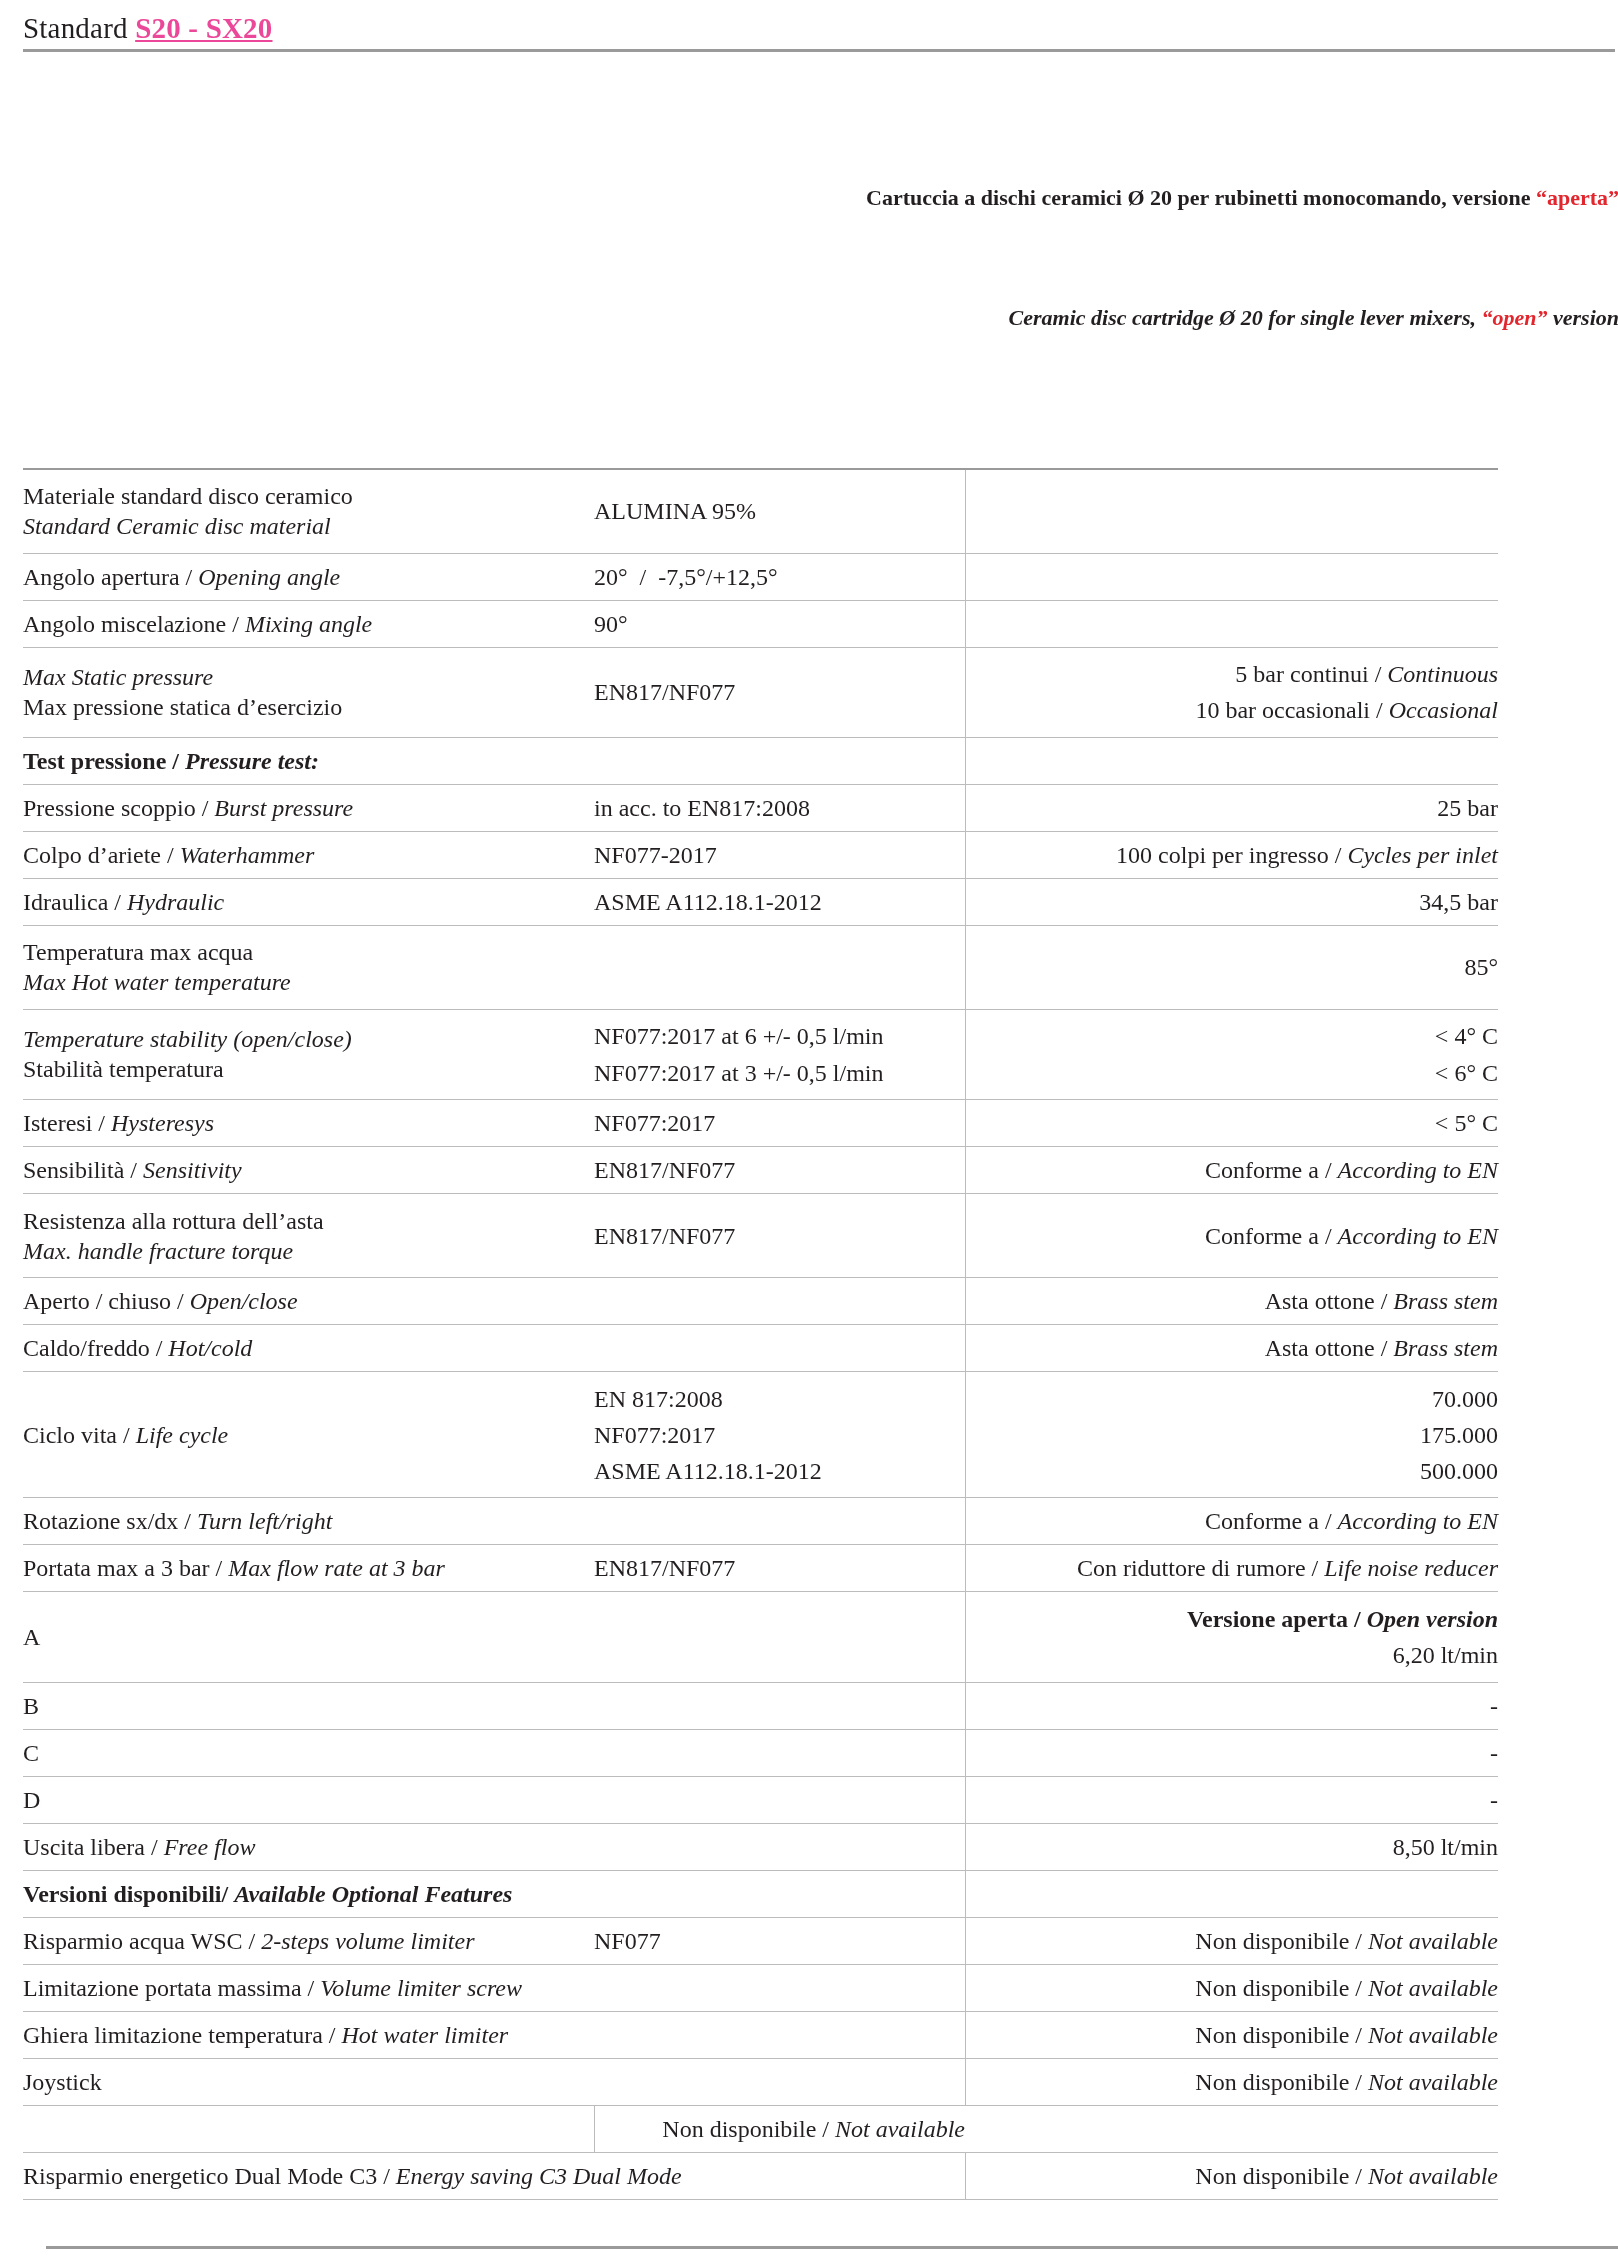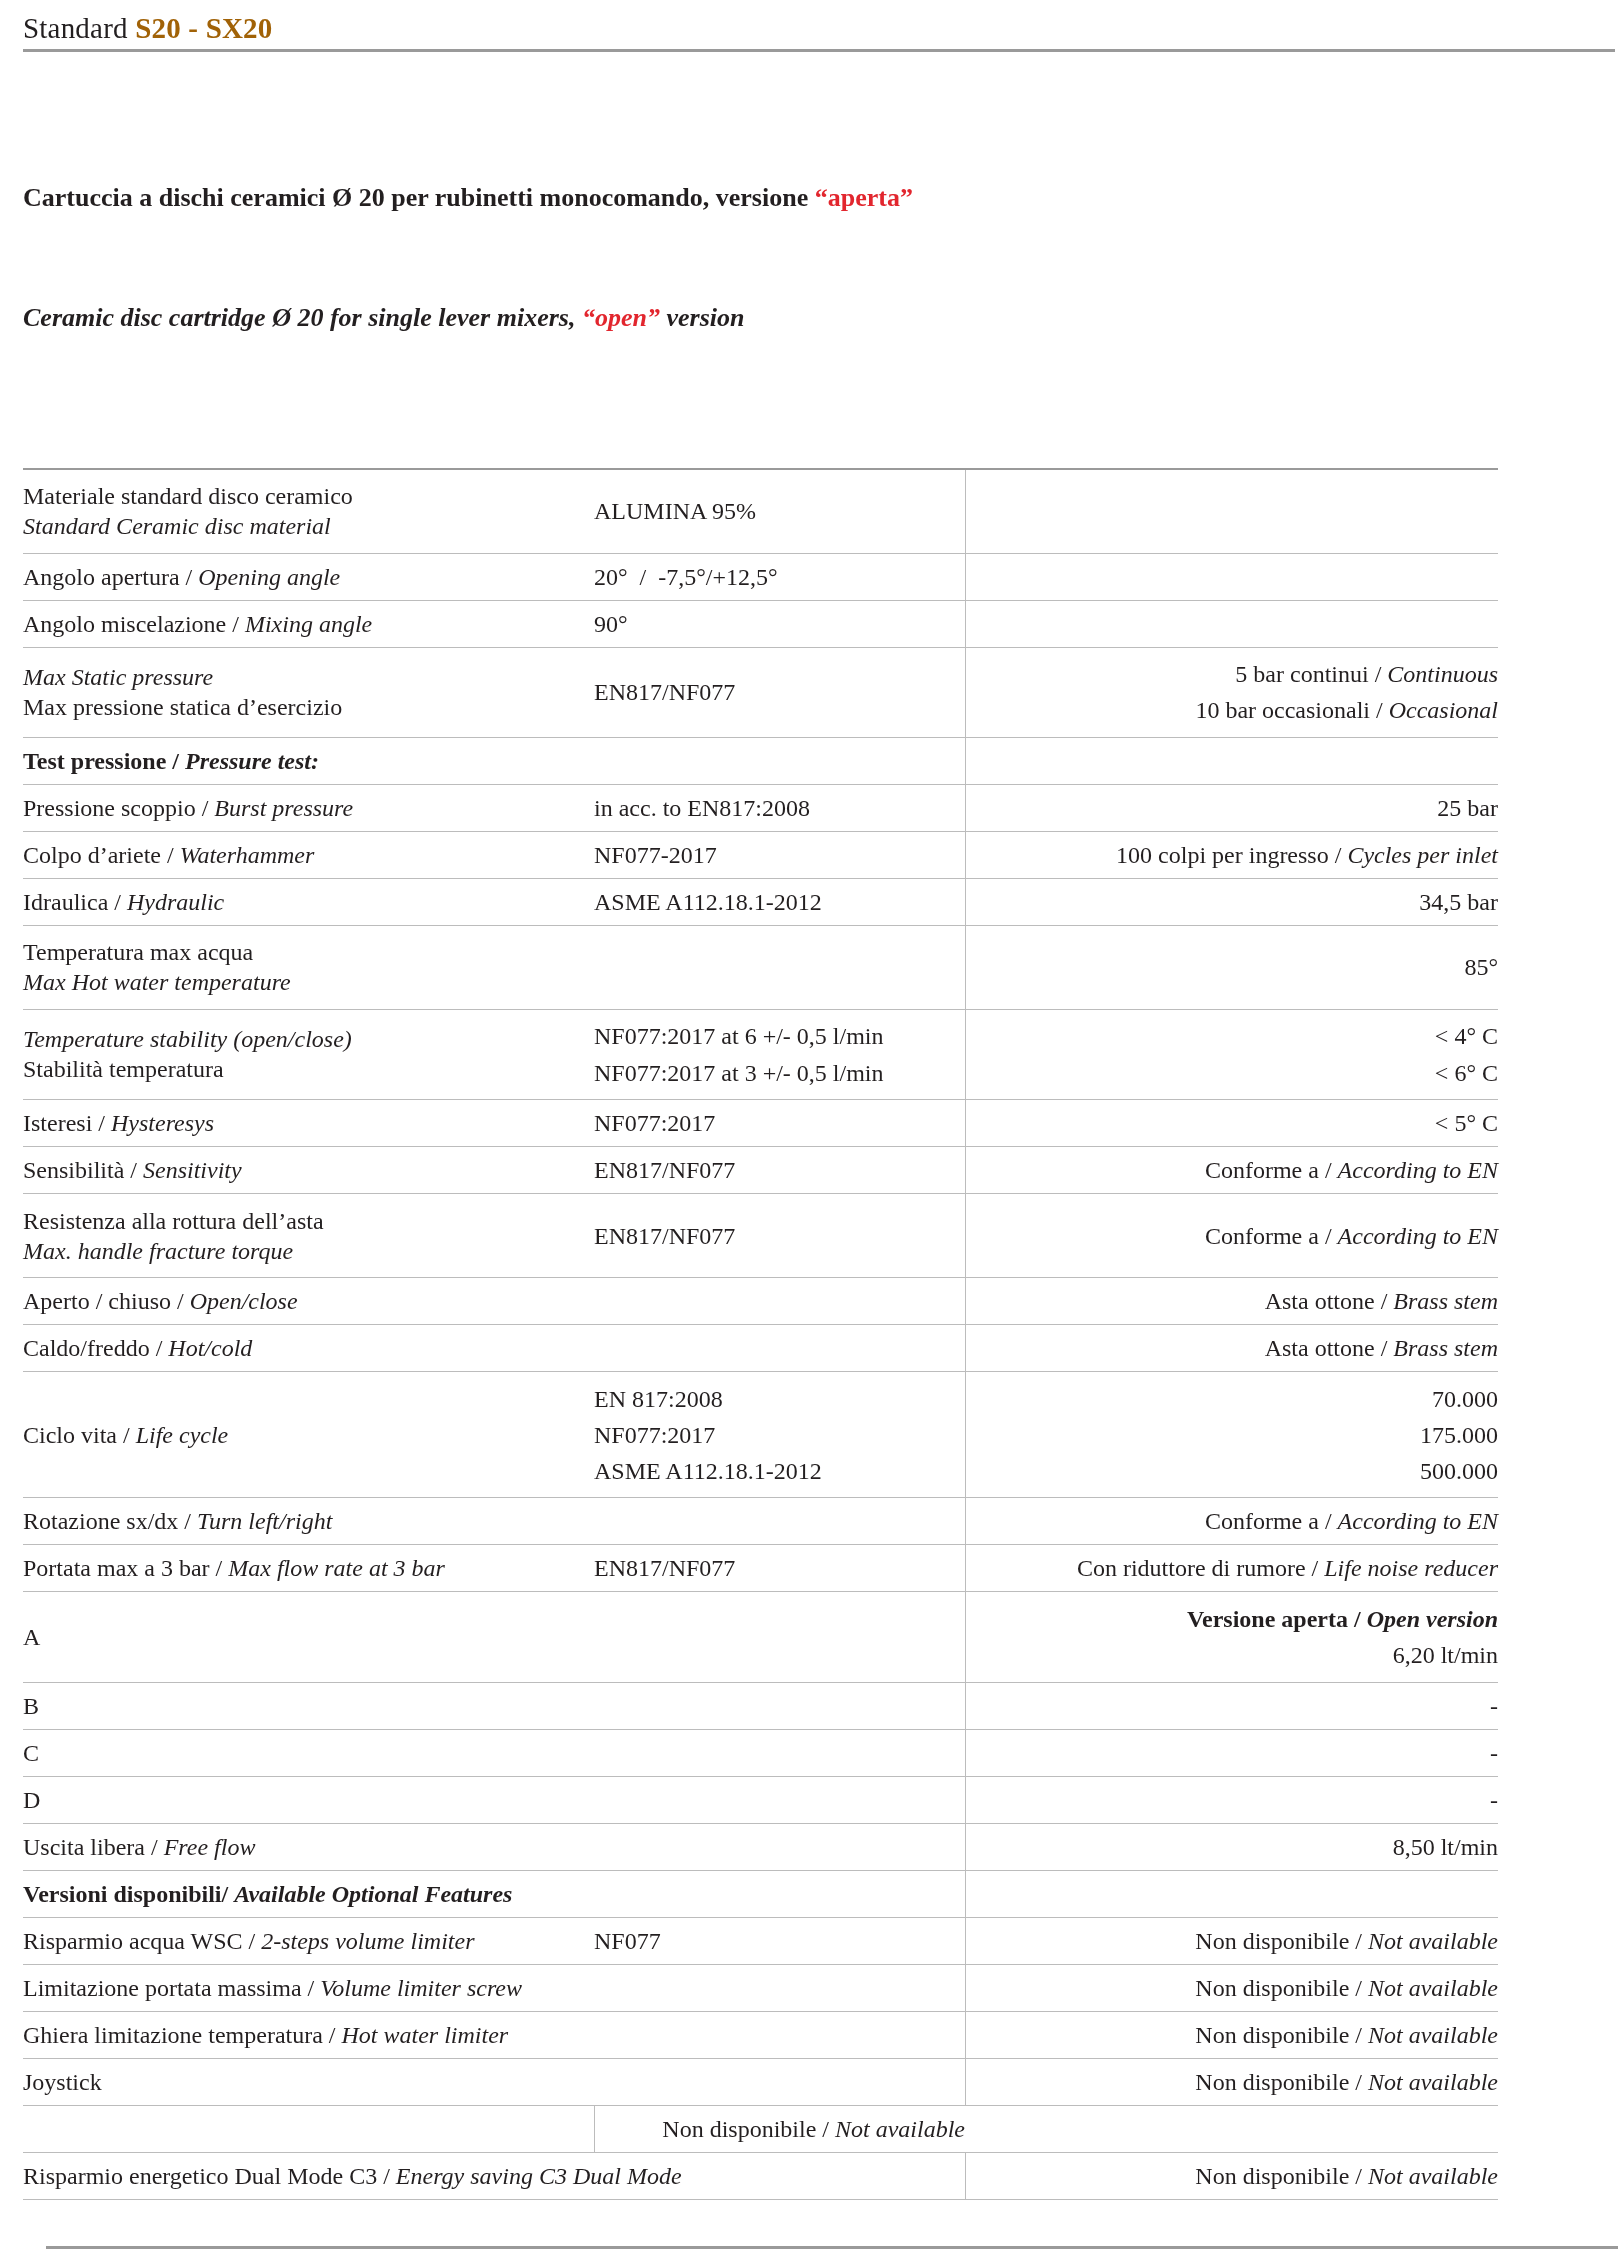--- a/index.html
+++ b/index.html
@@ -10,33 +10,34 @@
     font-family:"Liberation Serif","DejaVu Serif",serif;
     color:#231f20;
     overflow:hidden;
   }
   
   .header {
     padding:10.6px 0 0 23px;
     font-size:29px; line-height:35px;
     letter-spacing:0.2px;
   }
-  .header .model { color:#a16207; font-weight:bold; }
+  .header .model { color:#ec4899; font-weight:bold;text-decoration:underline; }
   .rule {
     margin-left:23px;
     width:1592px; height:2.6px;
     background:#9a9a9a;
   }
   .rule-top { margin-top:3.5px; }
   .rule-bottom { position:absolute; left:23px; top:2246px; }
   
   .title {
     margin:46px 0 0 23px;
-    font-size:26px; line-height:40px; font-weight:bold;
+    font-size:22px; line-height:40px; font-weight:bold;
     white-space:pre;
+    text-align:right;
   }
   .title .line2 { font-style:italic; }
   .red { color:#e2262e; }
   
   .spec-table {
     margin:50px 0 0 23px;
     width:1475px;
     border-top:2.6px solid #9a9a9a;
     border-bottom:1.8px solid #bcbcbc;
   }

